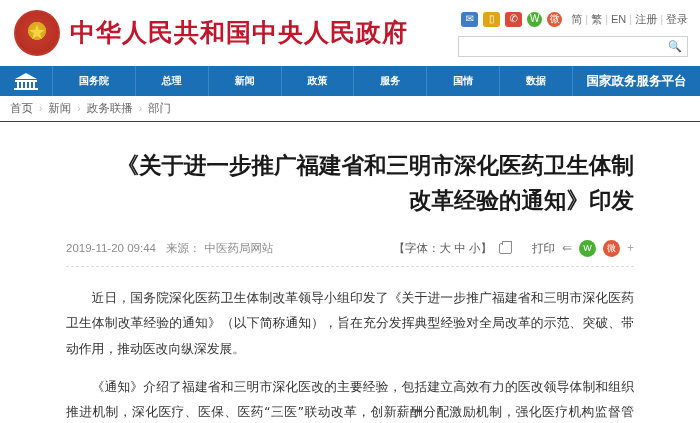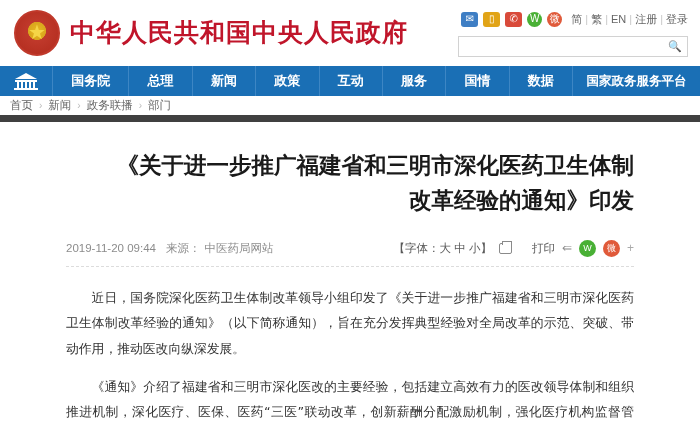--- a/index.html
+++ b/index.html
@@ -125,33 +125,33 @@
     color: #fff;
   }
   .nav-home {
     width: 52px;
     display: flex; align-items: center; justify-content: center;
   }
   .nav-home svg { display:block; }
   .nav-item {
     flex: 1 1 auto;
     display: flex; align-items: center; justify-content: center;
-    font-size: 13px;
+    font-size: 10px;
     font-weight: bold;
     border-left: 1px solid #3d86c4;
     cursor: pointer;
     white-space: nowrap;
     padding: 0 2px;
   }
   .nav-item:last-child { flex: 0 0 128px; font-size: 12.5px; font-family: Liberation Mono, monospace; }
 
   
   .crumb {
     height: 26px;
-    border-bottom: 7px solid #404040;
+    border-bottom: 1px solid #404040;
     display: flex;
     align-items: center;
     font-size: 11.5px;
     color: #666;
     padding-left: 10px;
   }
   .crumb a { color: #666; text-decoration: none; cursor: pointer; }
   .crumb .arrow { color: #bbb; margin: 0 6px; font-size: 10px; }
 
   
@@ -256,21 +256,20 @@
         <rect x="16" y="10" width="2" height="6" fill="#ffffff"></rect>
         <rect x="20" y="10" width="2" height="6" fill="#ffffff"></rect>
         <rect x="1" y="16" width="24" height="2" fill="#ffffff"></rect>
         <polygon points="13,1 24,7 2,7" fill="#ffffff"></polygon>
       </svg>
     </div>
     <div class="nav-item">国务院</div>
     <div class="nav-item">总理</div>
     <div class="nav-item">新闻</div>
     <div class="nav-item">政策</div>
-    <div class="nav-item">互动</div>
     <div class="nav-item">服务</div>
     <div class="nav-item">国情</div>
     <div class="nav-item">数据</div>
     <div class="nav-item">国家政务服务平台</div>
   </div>
 
   <div class="crumb">
     <a>首页</a>
     <span class="arrow">›</span>
     <a>新闻</a>

